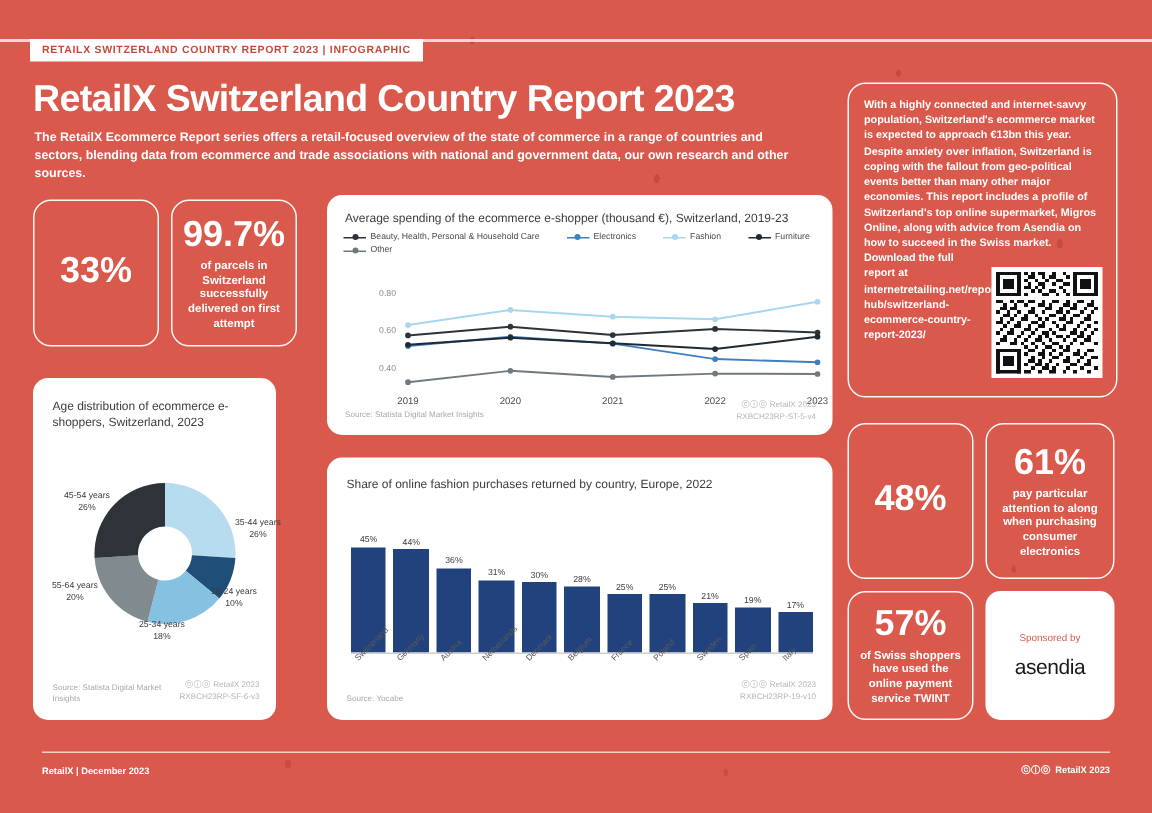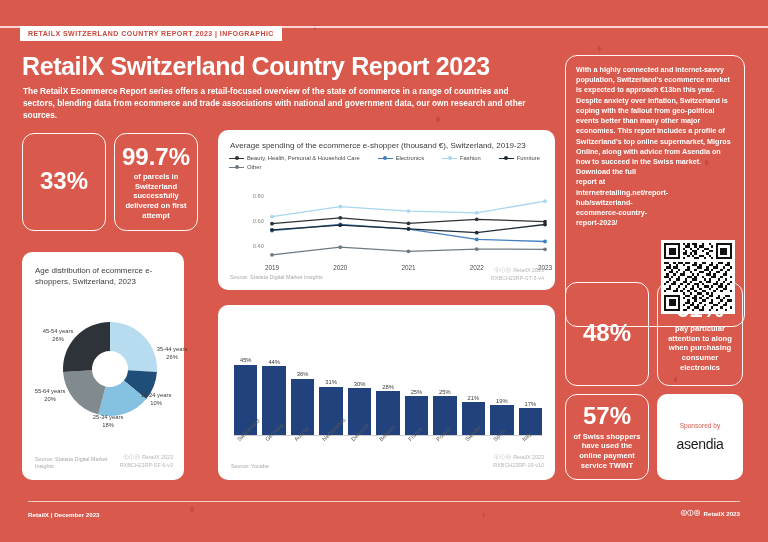--- a/index.html
+++ b/index.html
@@ -132,21 +132,21 @@
               height: 1px; background: #cfcfcf; }
   .xlabels { position: absolute; left: 16px; top: 131px; width: 308px;
              display: flex; gap: 5px; }
   .xl { flex: 1; position: relative; height: 34px; }
   .xl span { position: absolute; left: 2px; top: 2px;
              color: #5a5a5a; font-size: 5.6px; white-space: nowrap;
              transform: rotate(-45deg); transform-origin: left top; }
 
   
   #panel-right {
-    position: absolute; left: 565px; top: 55px; width: 180px; height: 272px;
+    position: absolute; left: 565px; top: 55px; width: 180px; height: 210px;
     border: 1.4px solid rgba(255,255,255,.95); border-radius: 12px;
     padding: 9px 10px; color: #fff;
   }
   #panel-right .body { font-size: 7.2px; font-weight: bold; line-height: 1.42; }
   #panel-right .dl { font-size: 7.2px; font-weight: bold; line-height: 1.42; width: 74px; }
   .qr {
     position: absolute; right: 9px; bottom: 12px; width: 74px; height: 74px;
     background: #fff; padding: 3px;
   }
   .qr svg { display: block; }
@@ -288,20 +288,21 @@
     </div>
   <div class="card-src" style="left:13px; bottom:10px; width:92px;">Source: Statista Digital Market Insights</div>
   <div class="card-cc" style="right:11px; bottom:10px;">
     <div><span class="cc-glyphs">ⓒⓘⓞ</span>
       <span>RetailX 2023</span></div>
     <div>RXBCH23RP-SF-6-v3</div>
   </div>
 </div>
 
 <div class="card" id="card-bar">
+  <div class="card-title">Share of online fashion purchases returned by country, Europe, 2022</div>
   <div class="bars" id="bar-cols">
       <div class="barcol">
         <div class="barval">45%</div>
         <div class="bar" style="height:70.2px;background:#21427d"></div>
       </div>
       <div class="barcol">
         <div class="barval">44%</div>
         <div class="bar" style="height:68.64px;background:#21427d"></div>
       </div>
       <div class="barcol">

